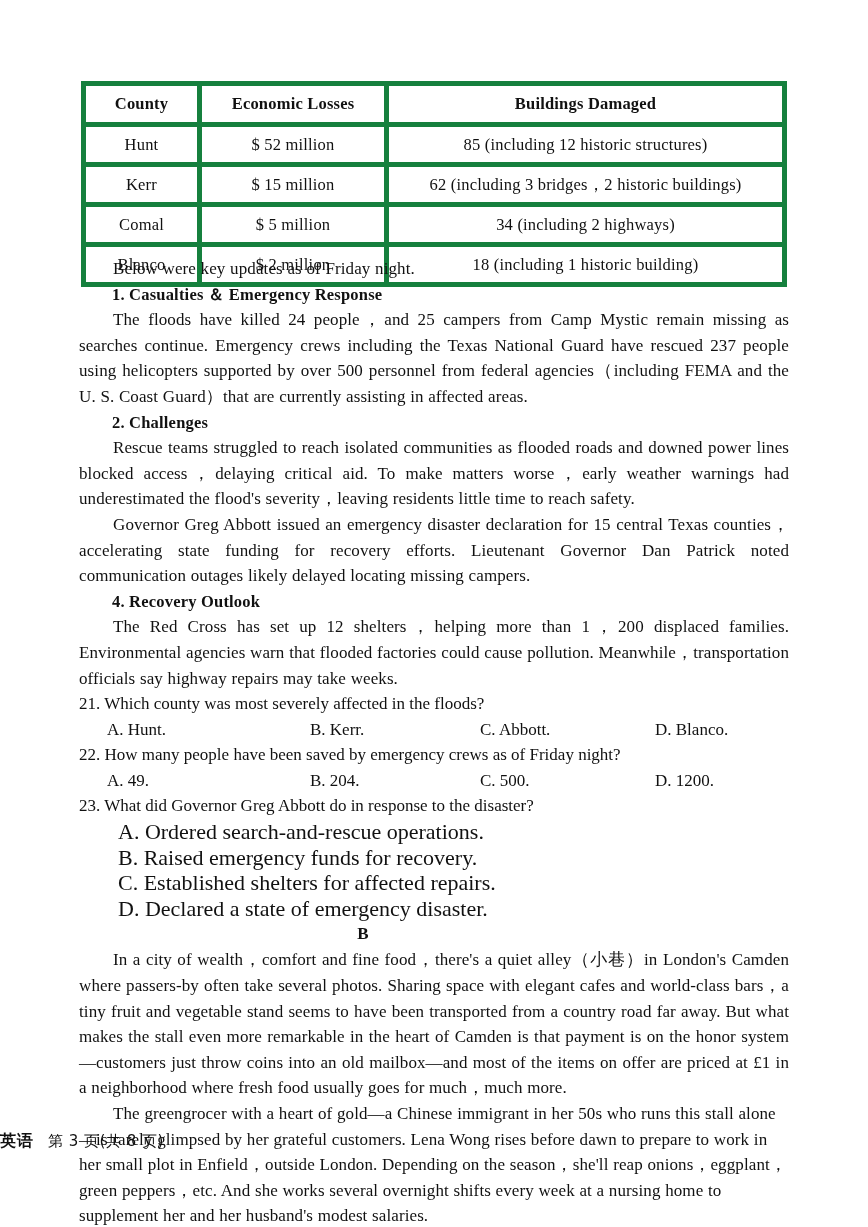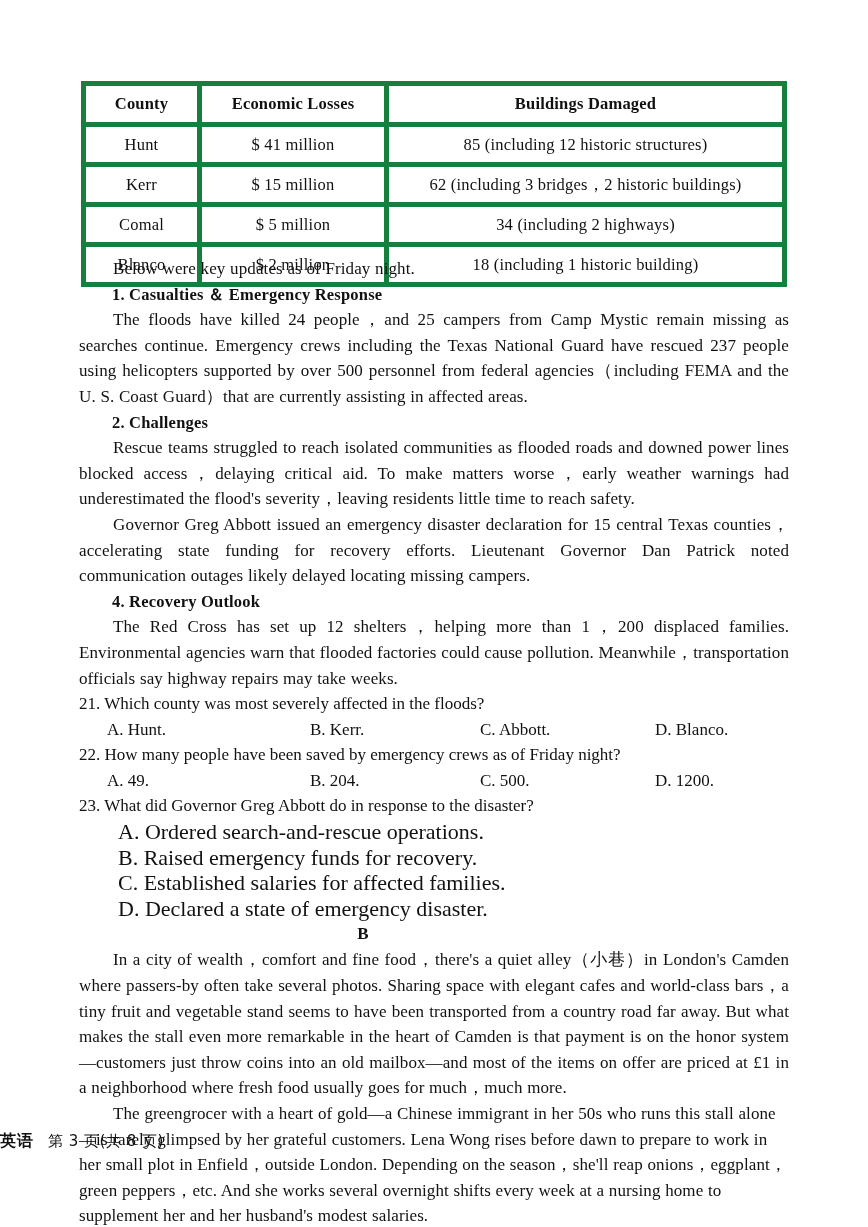--- a/index.html
+++ b/index.html
@@ -159,21 +159,21 @@
     <thead>
       <tr>
         <th class="col-county">County</th>
         <th class="col-losses">Economic Losses</th>
         <th class="col-buildings">Buildings Damaged</th>
       </tr>
     </thead>
     <tbody>
       <tr>
         <td>Hunt</td>
-        <td>$ 41 million</td>
+        <td>$ 52 million</td>
         <td>85 (including 12 historic structures)</td>
       </tr>
       <tr>
         <td>Kerr</td>
         <td>$ 15 million</td>
         <td>62 (including 3 bridges，2 historic buildings)</td>
       </tr>
       <tr>
         <td>Comal</td>
         <td>$ 5 million</td>
@@ -214,21 +214,21 @@
     <div class="opts-row">
       <span class="opt a">A. 49.</span>
       <span class="opt b">B. 204.</span>
       <span class="opt c">C. 500.</span>
       <span class="opt d">D. 1200.</span>
     </div>
 
     <p class="q-line">23. What did Governor Greg Abbott do in response to the disaster?</p>
     <p class="opt-stack">A. Ordered search-and-rescue operations.</p>
     <p class="opt-stack">B. Raised emergency funds for recovery.</p>
-    <p class="opt-stack">C. Established salaries for affected families.</p>
+    <p class="opt-stack">C. Established shelters for affected repairs.</p>
     <p class="opt-stack">D. Declared a state of emergency disaster.</p>
 
     <p class="section-letter"><span>B</span></p>
 
     <p class="para">In a city of wealth，comfort and fine food，there's a quiet alley（小巷）in London's Camden where passers-by often take several photos. Sharing space with elegant cafes and world-class bars，a tiny fruit and vegetable stand seems to have been transported from a country road far away. But what makes the stall even more remarkable in the heart of Camden is that payment is on the honor system—customers just throw coins into an old mailbox—and most of the items on offer are priced at £1 in a neighborhood where fresh food usually goes for much，much more.</p>
     <p class="para last-left">The greengrocer with a heart of gold—a Chinese immigrant in her 50s who runs this stall alone—is rarely glimpsed by her grateful customers. Lena Wong rises before dawn to prepare to work in her small plot in Enfield，outside London. Depending on the season，she'll reap onions，eggplant，green peppers，etc. And she works several overnight shifts every week at a nursing home to supplement her and her husband's modest salaries.</p>
 
   </div>
 
   <div class="footer">

